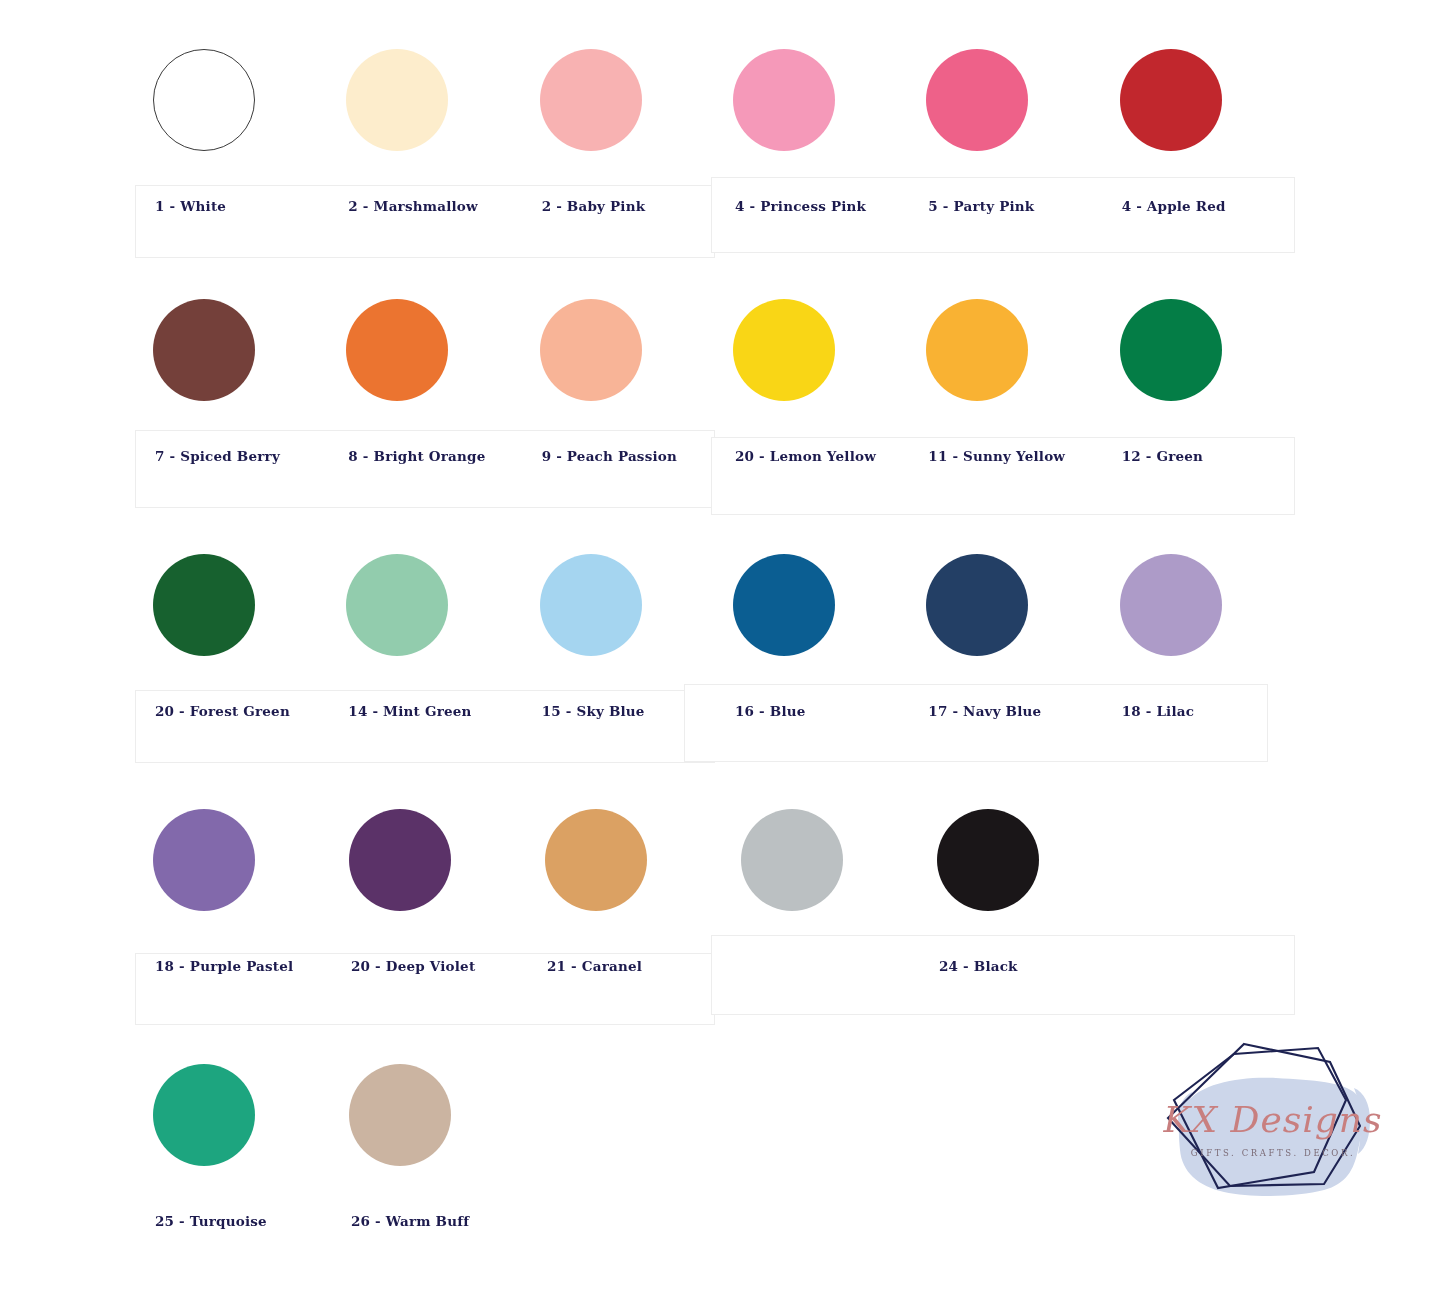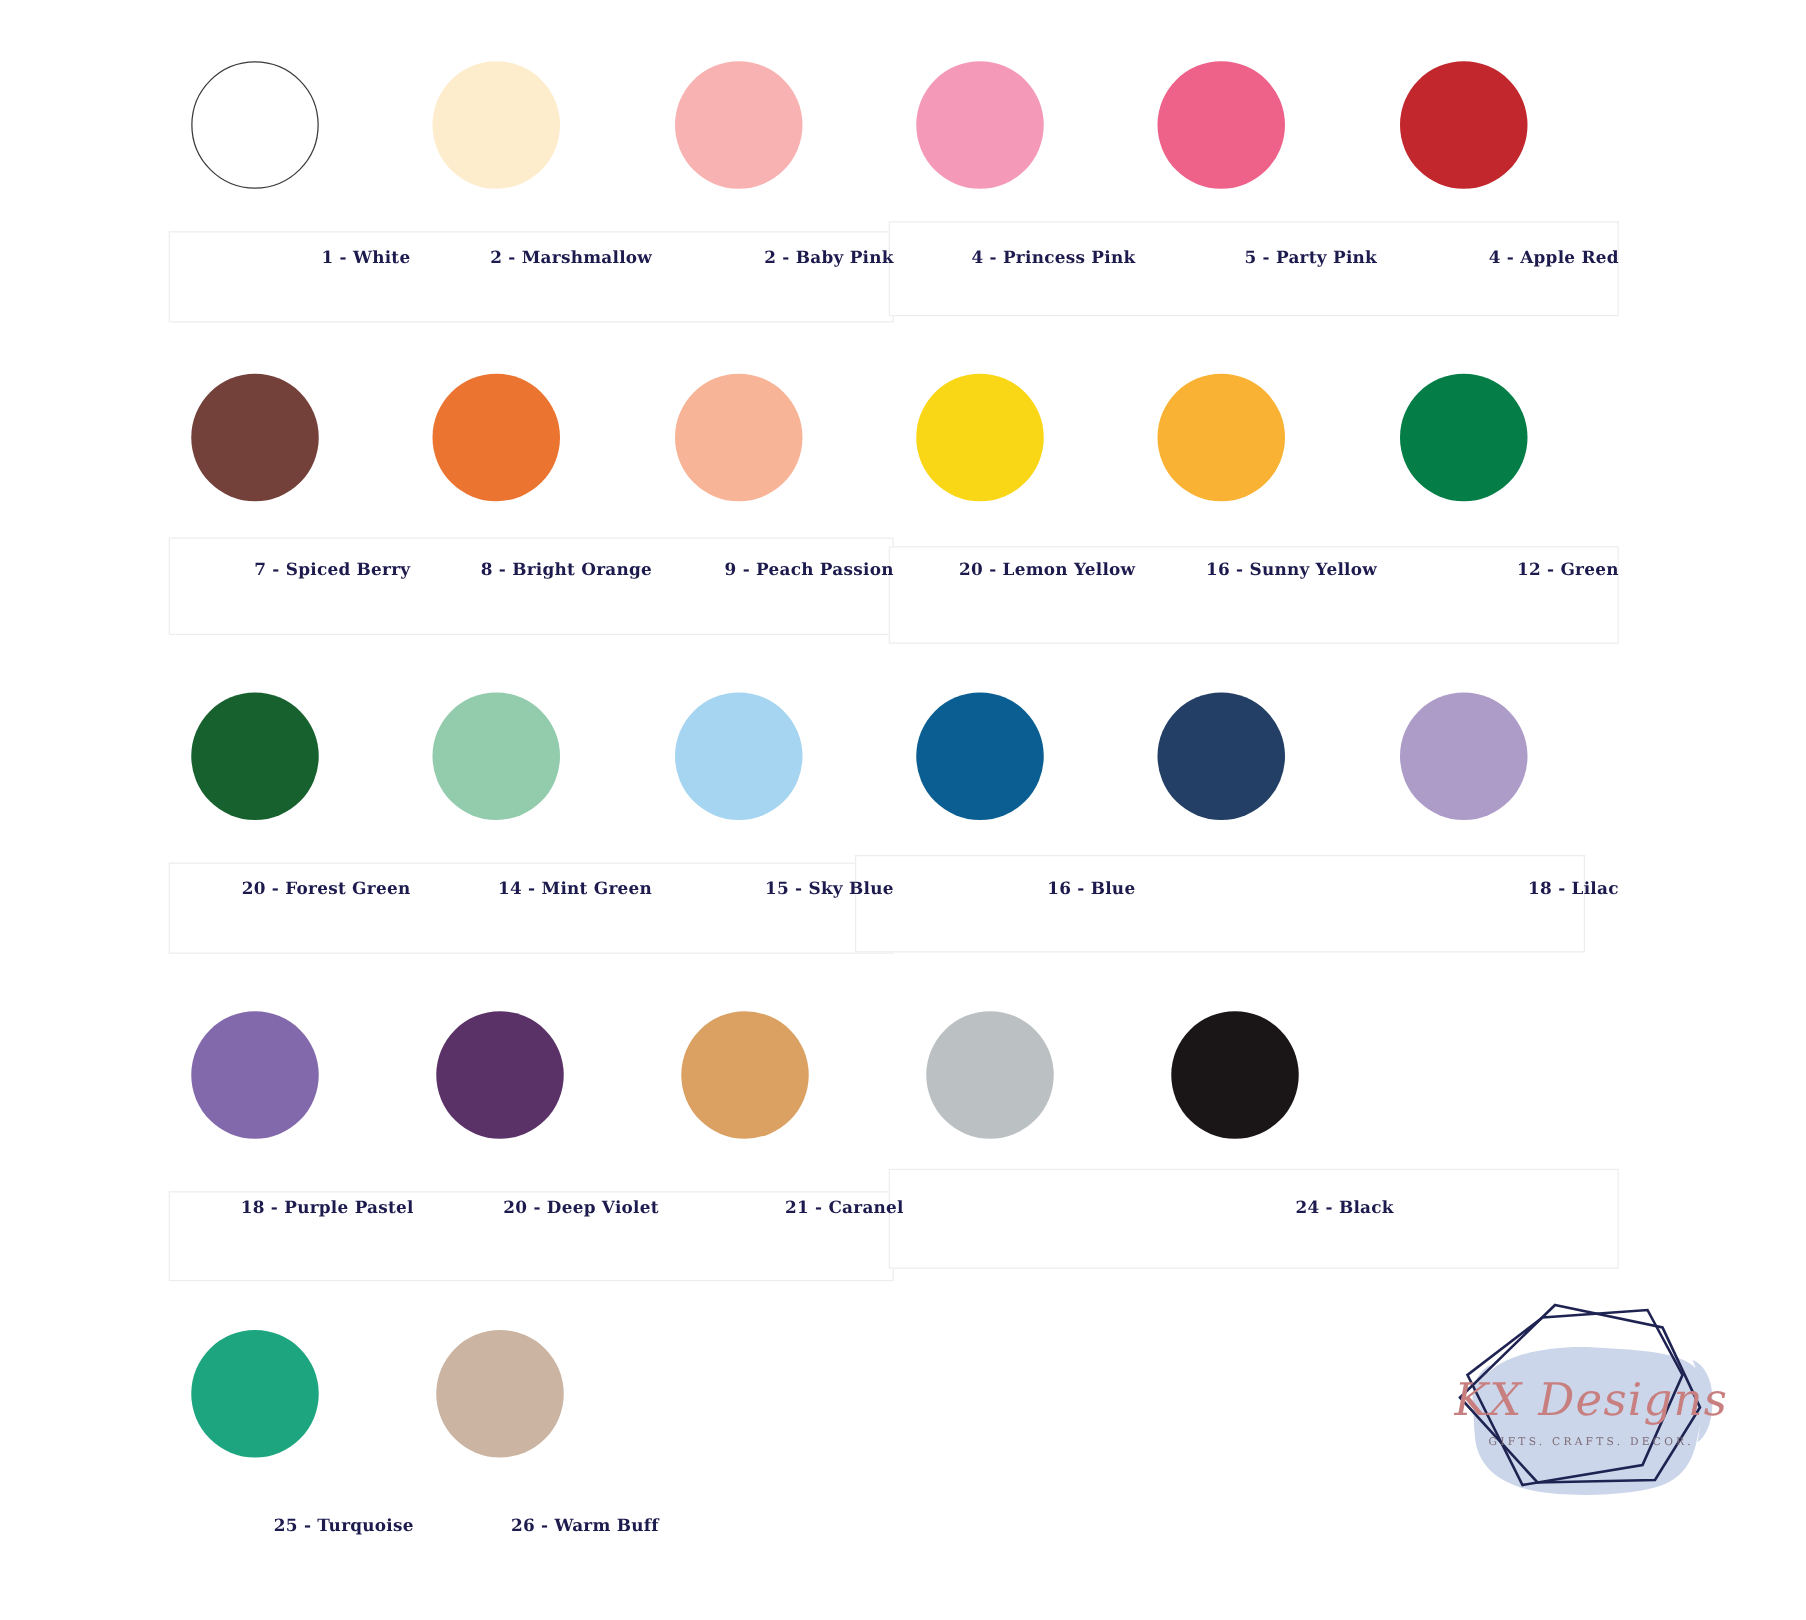--- a/index.html
+++ b/index.html
@@ -73,21 +73,20 @@
 
   .label {
     font-family: "DejaVu Serif", "Liberation Serif", serif;
     font-weight: bold;
     font-size: 13.5px;
     letter-spacing: 0.2px;
     color: #1d1b4e;
     white-space: nowrap;
     padding-left: 20px;
     padding-top: 38px;
-    text-align: right;
   }
 
   
   #logo {
     position: absolute;
     left: 1148px;
     top: 1032px;
     width: 250px;
     height: 215px;
     z-index: 5;
@@ -178,21 +177,21 @@
         <div class="cell">
           <div class="circle-wrap">
             <span class="circle" title="Lemon Yellow" style="background: rgb(249, 214, 22);"></span>
           </div>
           <div class="label">20 - Lemon Yellow</div>
         </div>
         <div class="cell">
           <div class="circle-wrap">
             <span class="circle" title="Sunny Yellow" style="background: rgb(249, 178, 51);"></span>
           </div>
-          <div class="label">16 - Sunny Yellow</div>
+          <div class="label">11 - Sunny Yellow</div>
         </div>
         <div class="cell">
           <div class="circle-wrap">
             <span class="circle" title="Green" style="background: rgb(4, 125, 70);"></span>
           </div>
           <div class="label">12 - Green</div>
         </div>
       </div>
     </div>
     <div class="swatch-row" style="top: 545px;">
@@ -220,20 +219,21 @@
         <div class="cell">
           <div class="circle-wrap">
             <span class="circle" title="Blue" style="background: rgb(11, 94, 146);"></span>
           </div>
           <div class="label">16 - Blue</div>
         </div>
         <div class="cell">
           <div class="circle-wrap">
             <span class="circle" title="Navy Blue" style="background: rgb(35, 63, 101);"></span>
           </div>
+          <div class="label">17 - Navy Blue</div>
         </div>
         <div class="cell">
           <div class="circle-wrap">
             <span class="circle" title="Lilac" style="background: rgb(173, 155, 200);"></span>
           </div>
           <div class="label">18 - Lilac</div>
         </div>
       </div>
     </div>
     <div class="swatch-row" style="top: 800px;">

